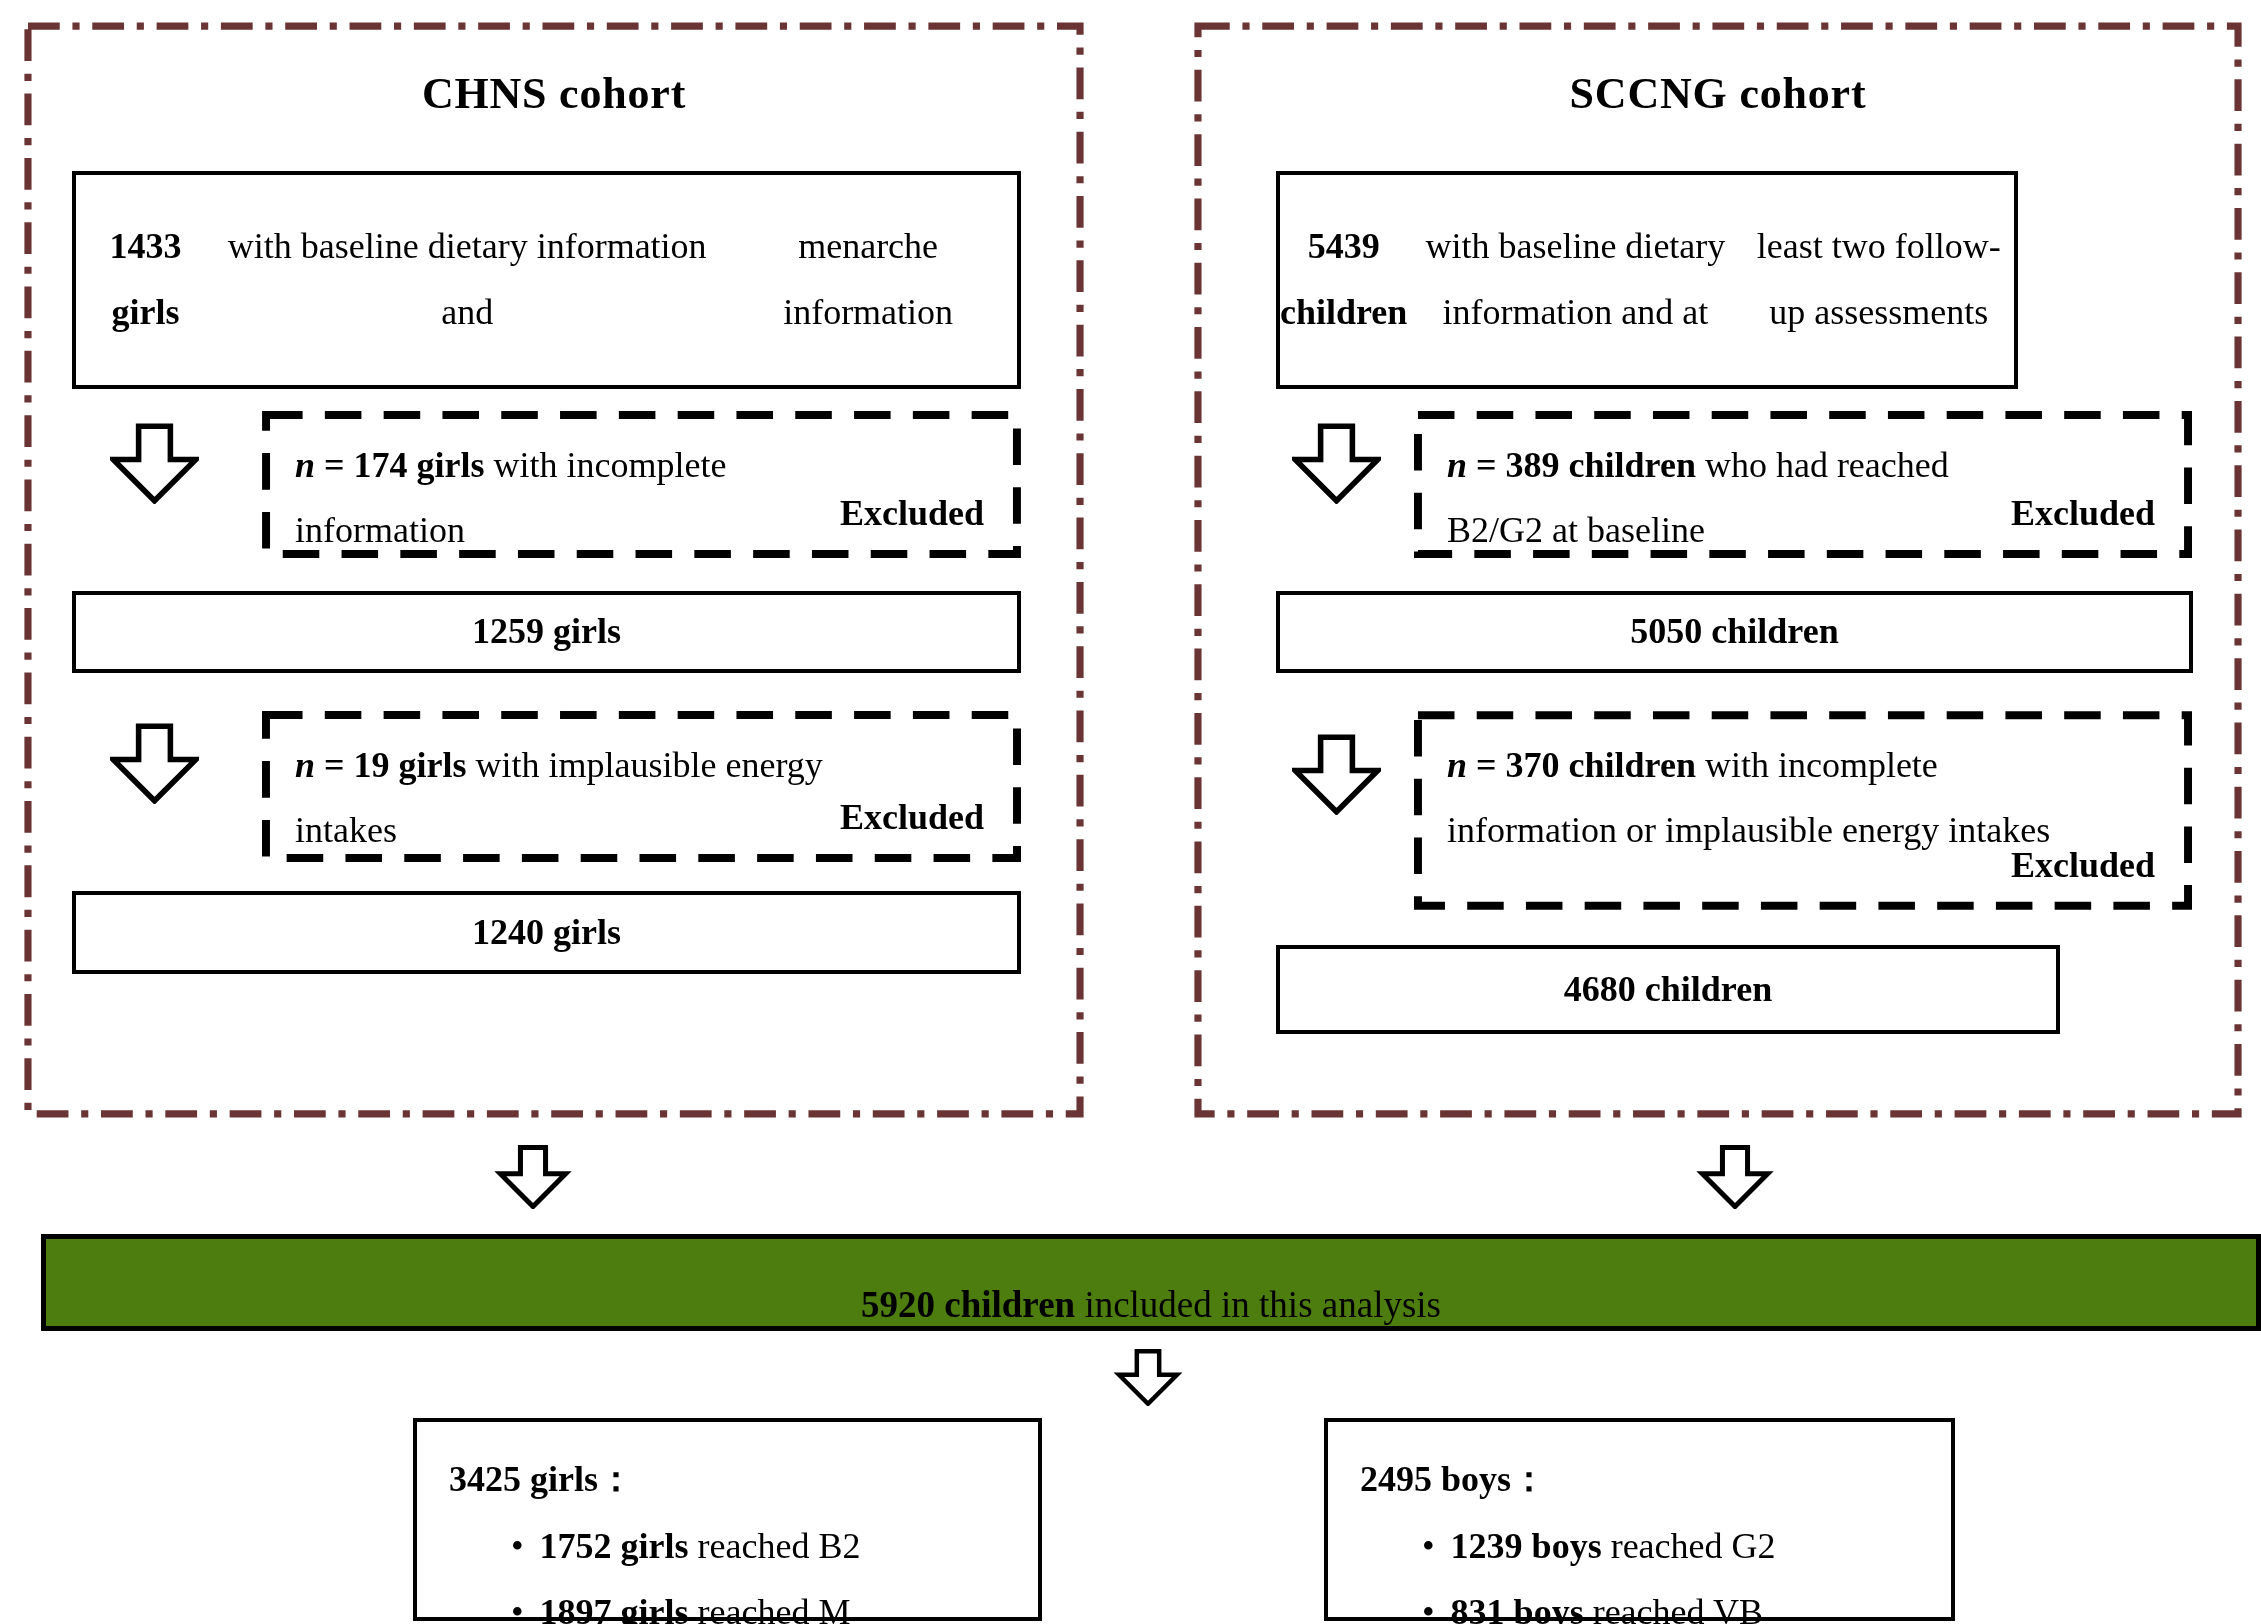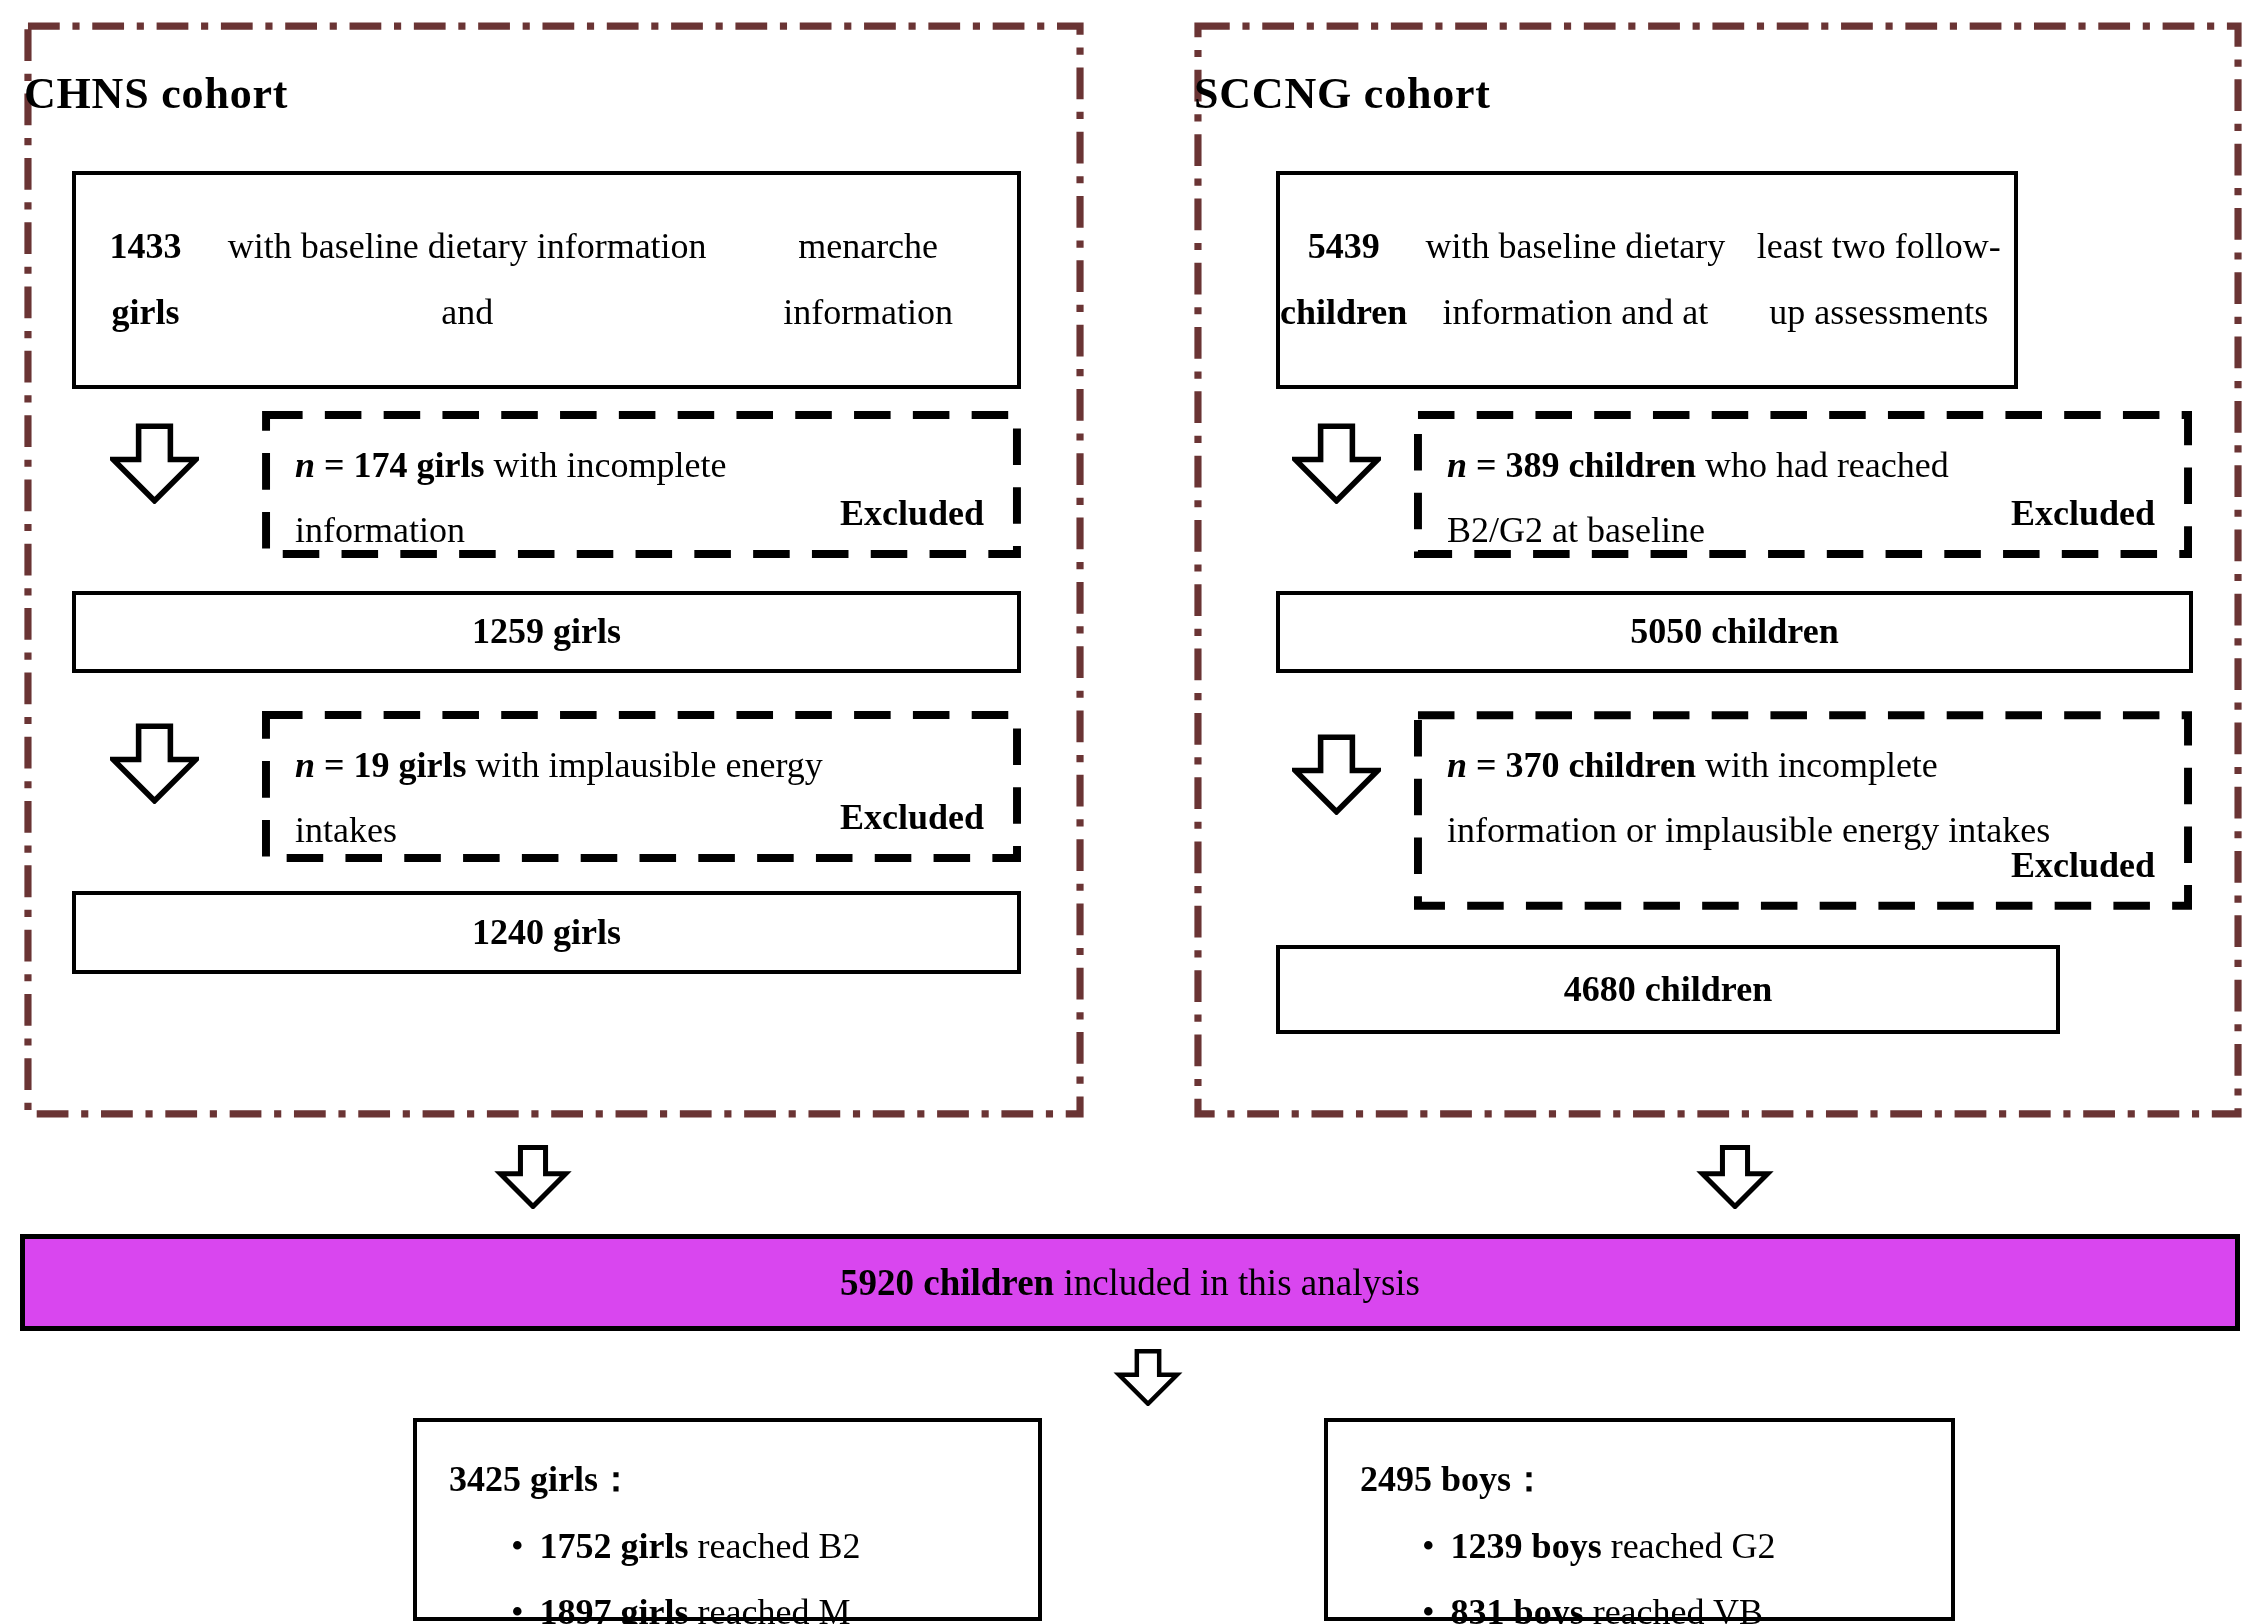--- a/index.html
+++ b/index.html
@@ -2,37 +2,37 @@
 <html style="font-size:12.7px"><head>
 <meta charset="utf-8">
 <style>
   html,body{margin:0;padding:0;background:#ffffff;}
   .stage{
     position:relative;width:2261px;height:1624px;background:#ffffff;
     font-family:"Liberation Serif","DejaVu Serif",serif;color:#000;overflow:hidden;
   }
   .panel{position:absolute;}
   .panel > svg{position:absolute;left:0;top:0;}
-  .ptitle{position:absolute;left:0;right:0;text-align:left;font-size:44px;font-weight:bold;letter-spacing:0.8px;}
+  .ptitle{position:absolute;left:0;right:0;text-align:center;font-size:44px;font-weight:bold;letter-spacing:0.8px;}
   .sbox{
     position:absolute;box-sizing:border-box;border:4.8px solid #000;background:#fff;
     display:flex;flex-direction:row;justify-content:center;align-items:center;
     text-align:center;font-size:36px;line-height:1.82;
   }
   .sbox .hl{font-weight:bold;}
   .excl{position:absolute;}
   .excl > svg{position:absolute;left:0;top:0;}
   .excl-text{position:absolute;left:33px;top:22px;font-size:36px;line-height:1.8;text-align:left;}
   .excl-label{position:absolute;right:37px;bottom:24px;font-size:36px;font-weight:bold;}
   .b{font-weight:bold;}
   .it{font-style:italic;}
   .arrow{position:absolute;}
   .mergebox{
-    position:absolute;box-sizing:border-box;border:5.6px solid #000;background:#d946ef;
-    display:flex;justify-content:center;align-items:center;font-size:37px;
+    position:absolute;box-sizing:border-box;border:5.6px solid #000;background:#4d7c0f;
+    display:flex;justify-content:center;align-items:flex-end;font-size:37px;margin-left:21px;
   }
   .obox{
     position:absolute;box-sizing:border-box;border:4.8px solid #000;background:#fff;
     font-size:36px;line-height:1.85;padding:24px 19px 0 32px;text-align:left;
   }
   .obox .hdr{font-weight:bold;}
   .obox .line{padding-left:62px;}
   .bullet{margin-right:16px;}
 </style>
 </head>

